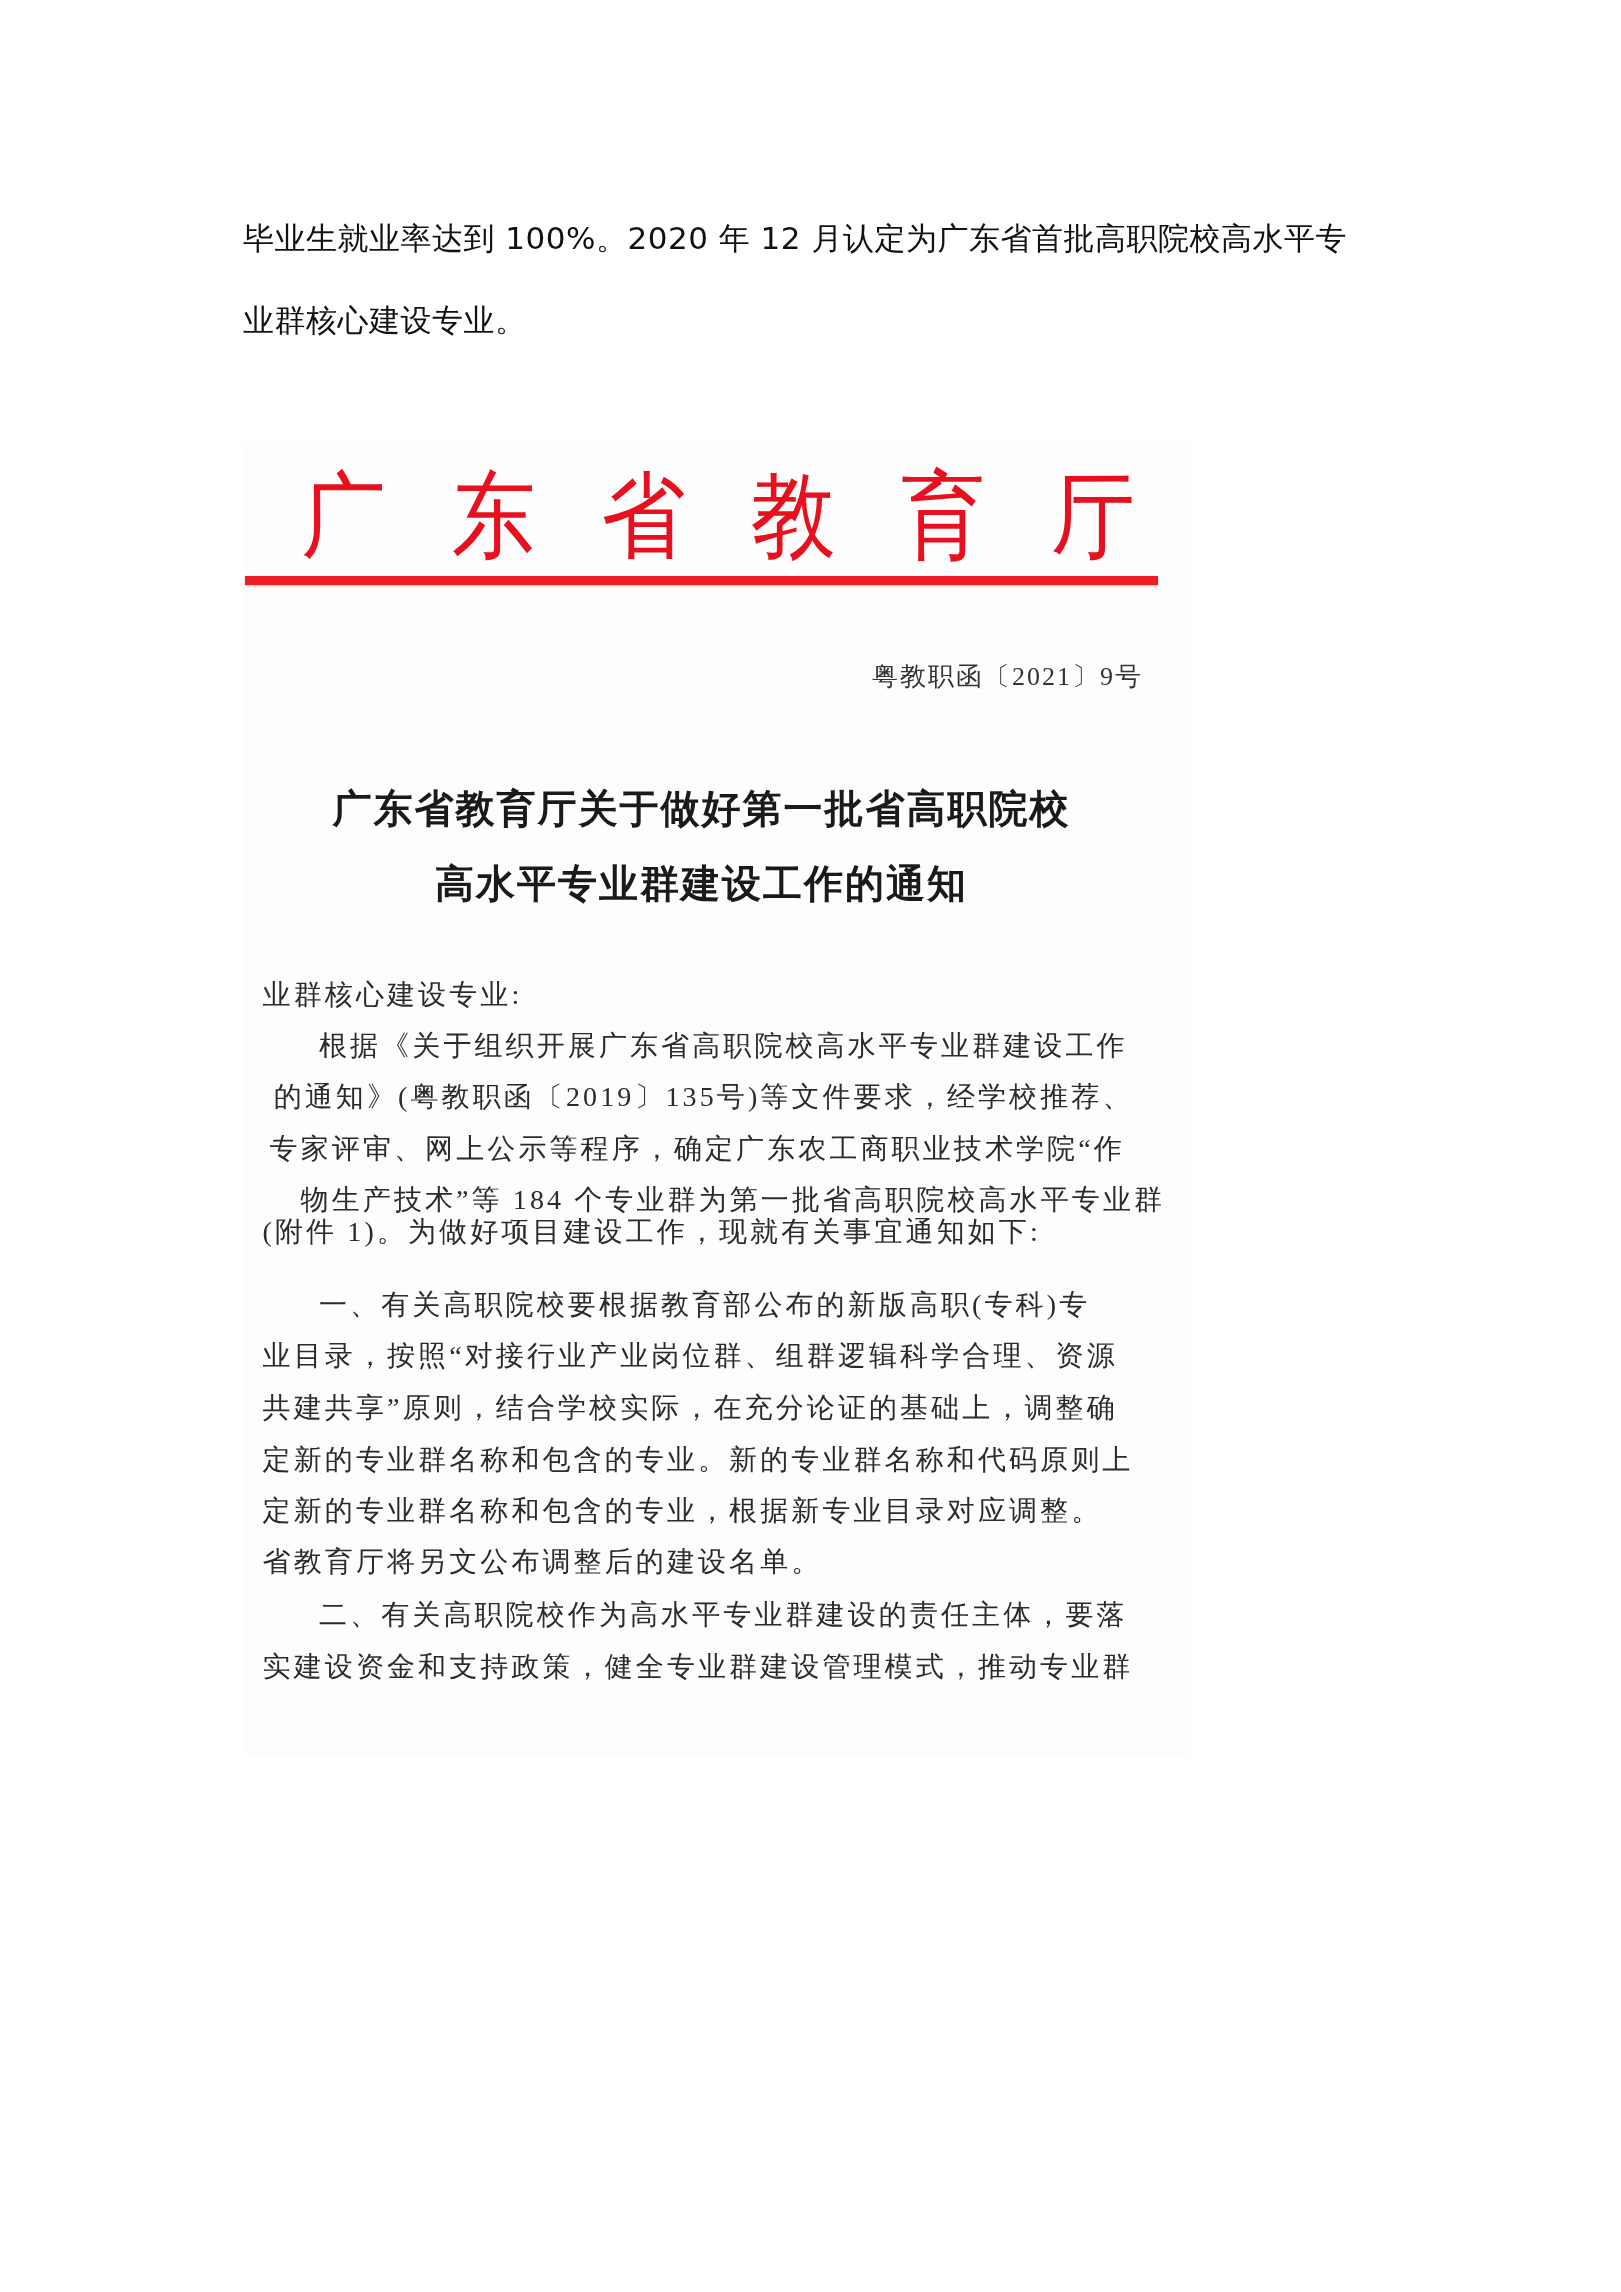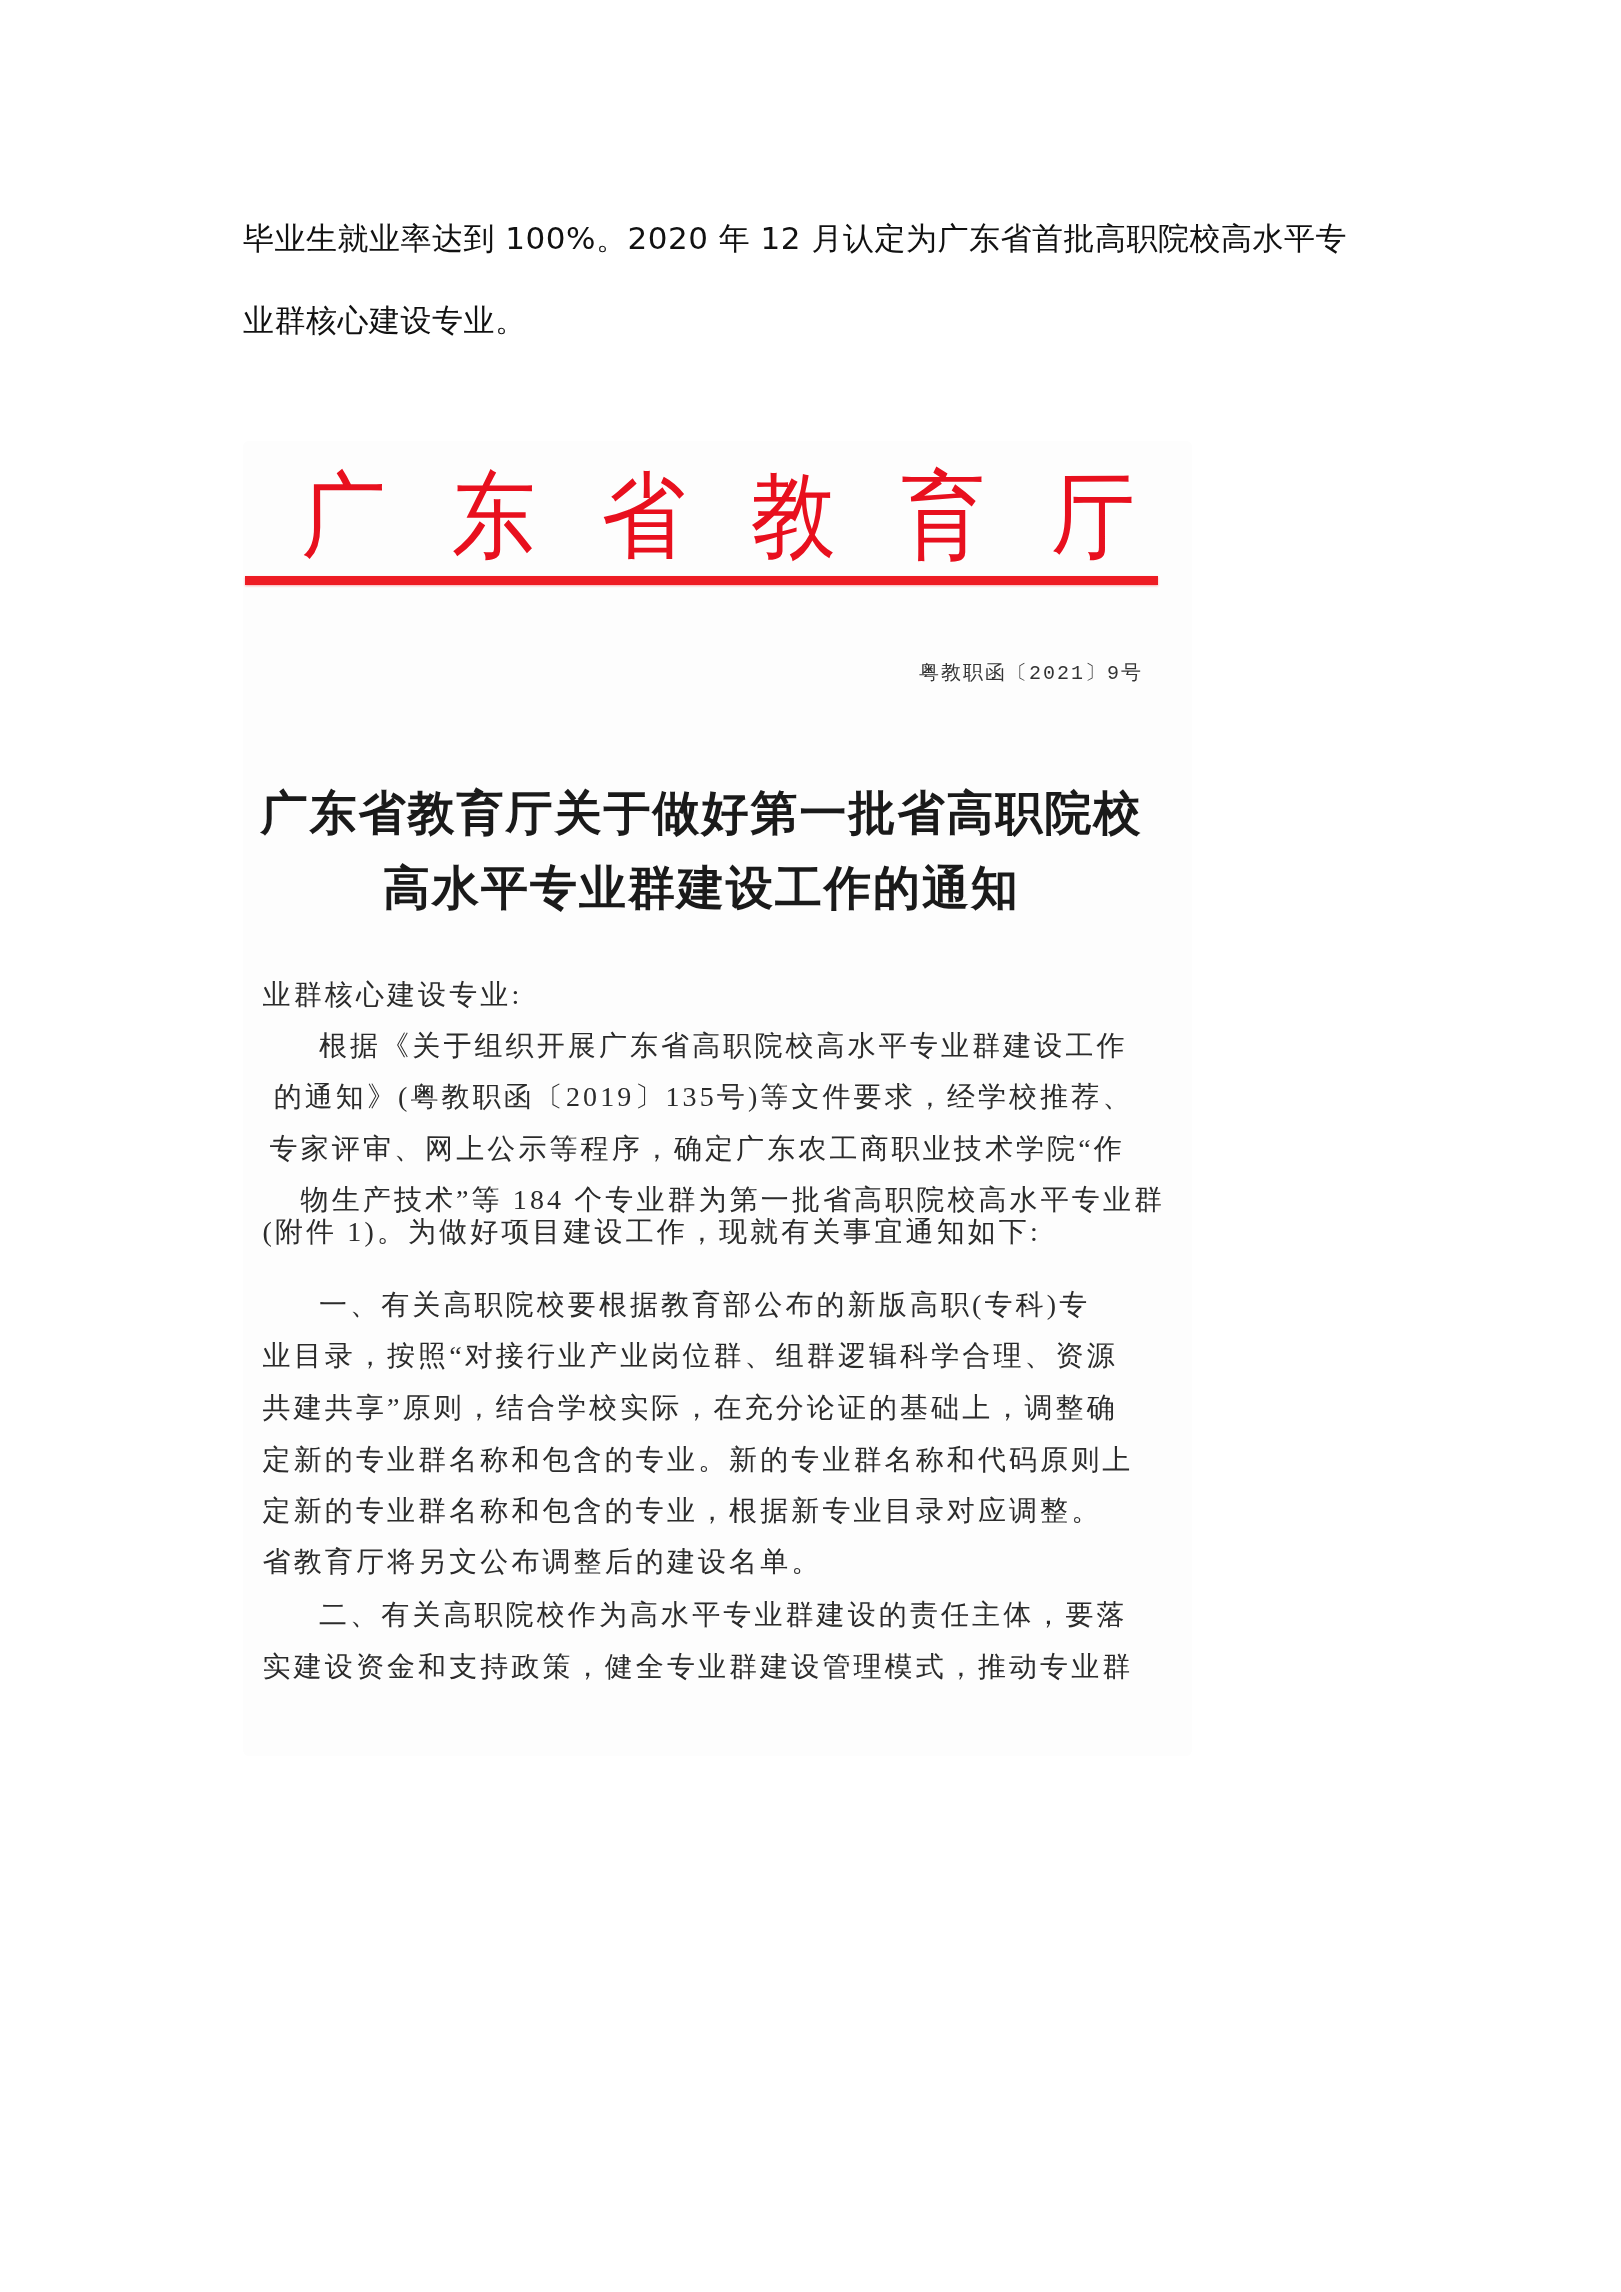--- a/index.html
+++ b/index.html
@@ -26,27 +26,27 @@
     transform: scaleY(1.12);
     display: inline-block;
   }
   .red-rule {
     position: absolute; left: 2px; top: 135px; width: 913px; height: 8.8px;
     background: #ee1c24;
     box-shadow: 0 1px 2px rgba(238,28,36,0.35);
   }
   .docnum {
     position: absolute; right: 49px; top: 218px;
-    font-family: Liberation Mono, monospace;
-    font-size: 20px; color: #333333; letter-spacing: 2px;
+    font-family: Liberation Serif, serif;
+    font-size: 26px; color: #333333; letter-spacing: 2px;
   }
   .doc-title {
     position: absolute; left: 0; width: 917px; text-align: center;
     font-family: "Liberation Serif", "DejaVu Serif", serif;
-    font-weight: bold; font-size: 47px; color: #1a1a1a; letter-spacing: 2px;
+    font-weight: bold; font-size: 39px; color: #1a1a1a; letter-spacing: 2px;
   }
   .body-line {
     position: absolute; left: 19.6px; width: 882px; white-space: nowrap;
     font-family: "Liberation Serif", "DejaVu Serif", serif;
     font-size: 28px; color: #2b2b2b; letter-spacing: 3.1px;
   }
   .body-line.indent { left: 76px; }
 </style>
 </head>
 <body>

